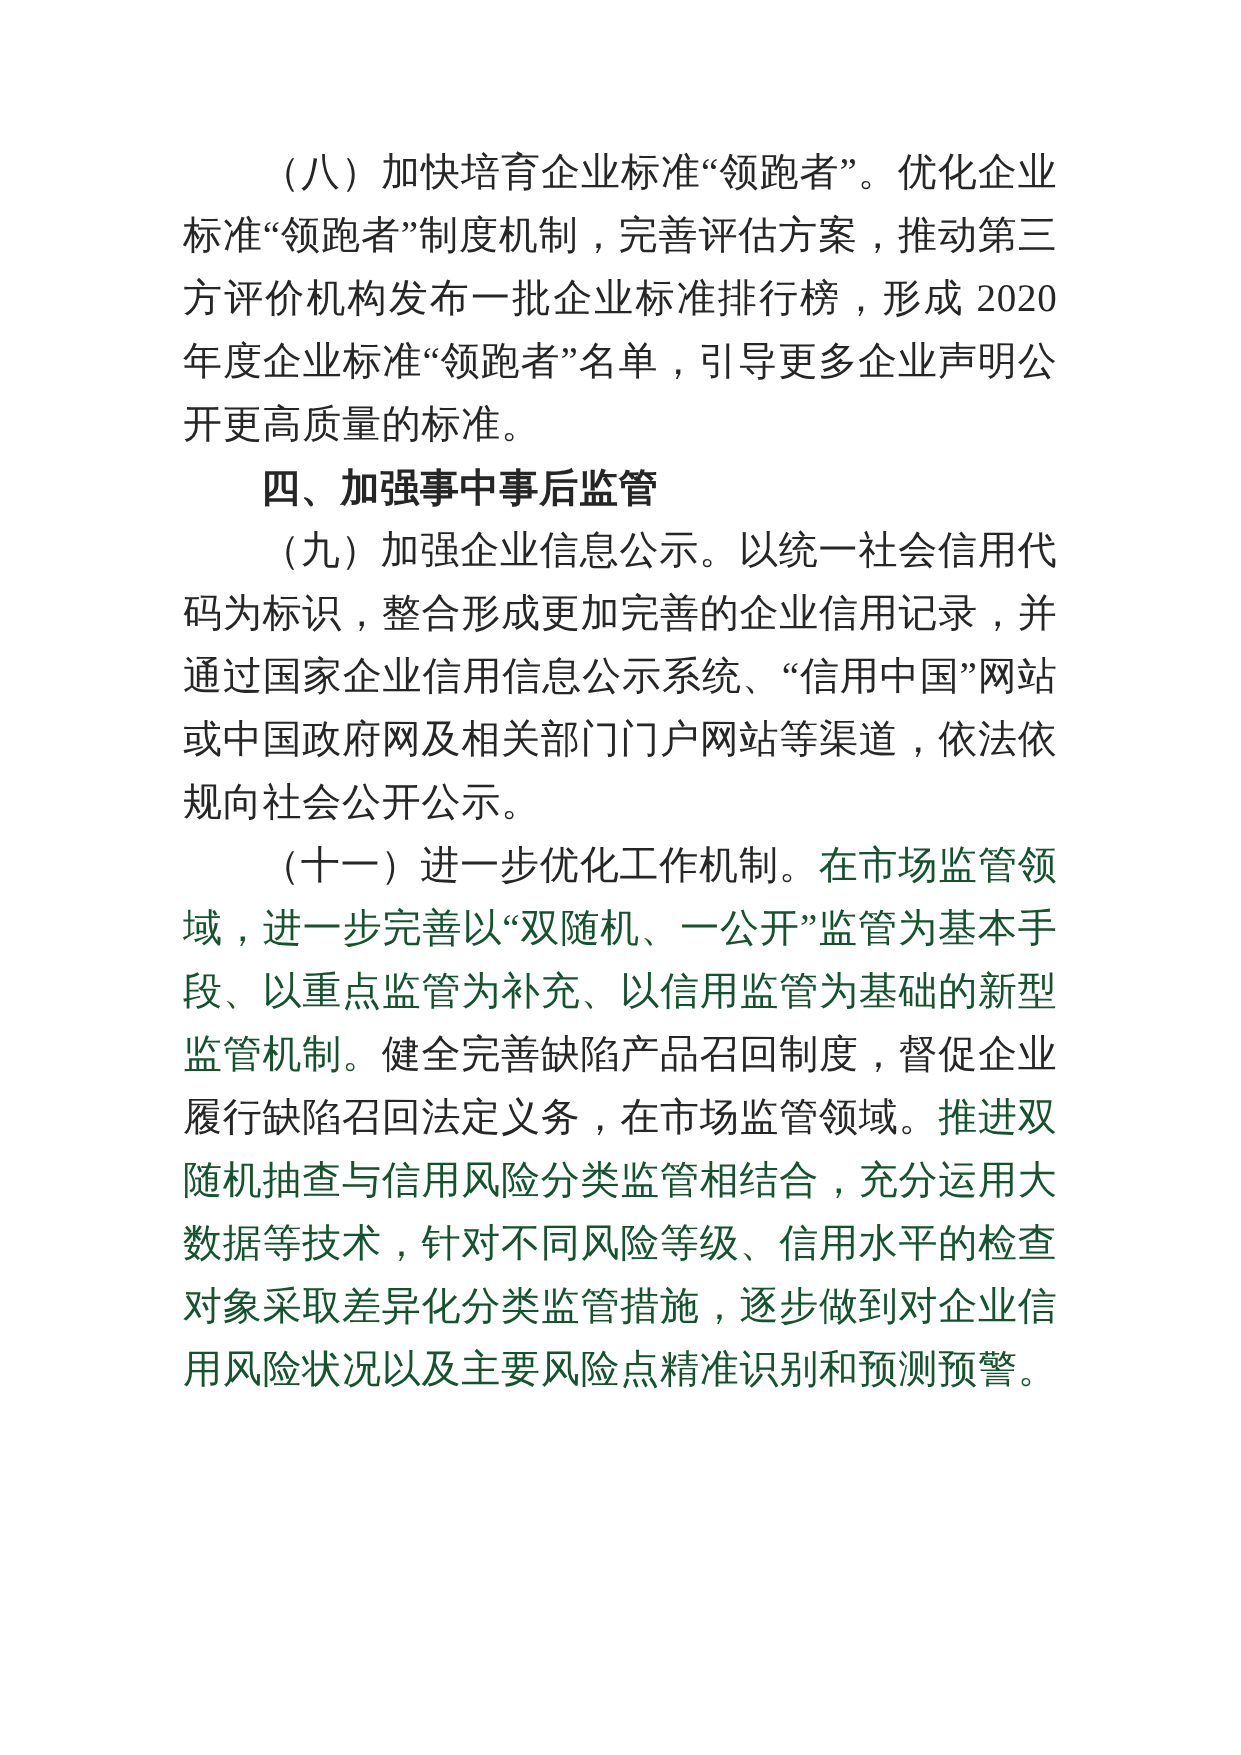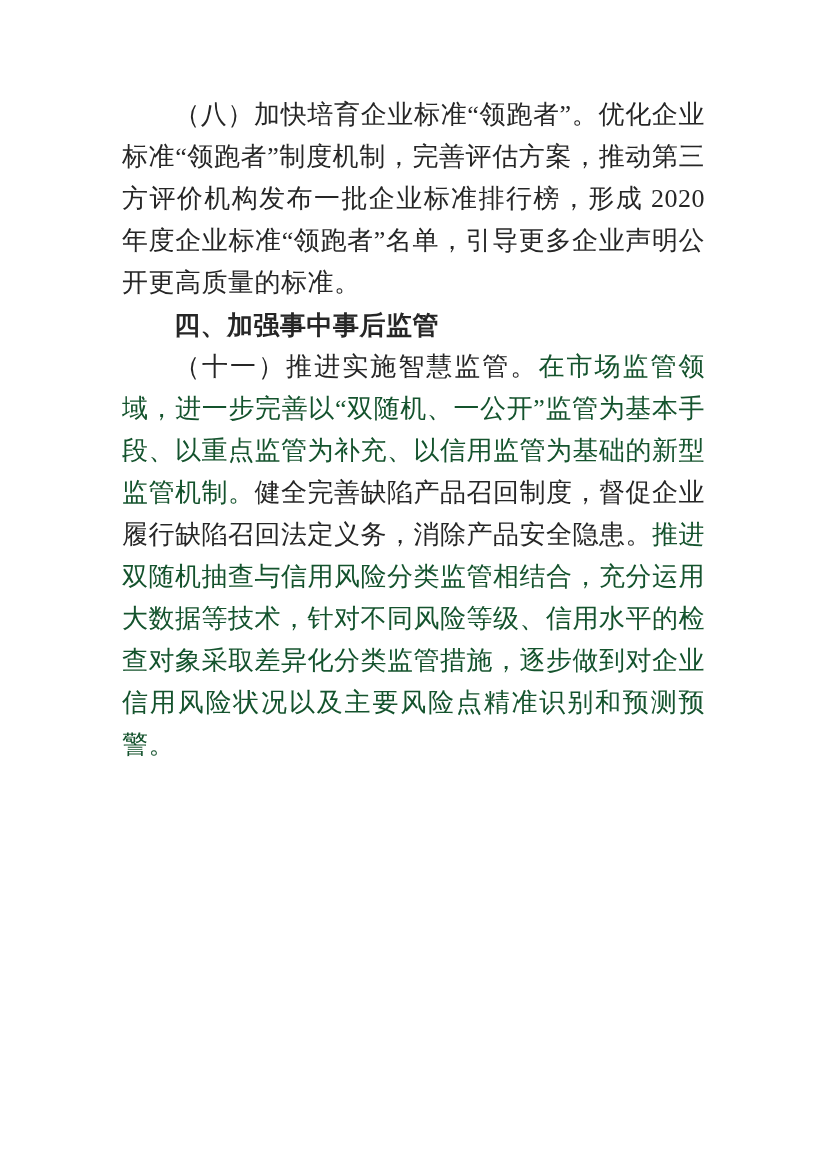--- a/index.html
+++ b/index.html
@@ -46,15 +46,16 @@
   .seg-red   { color: #14532d; }
 </style>
 </head>
 <body>
 
 <div class="page">
   <div class="doc-body">
 
   <p class="para"><span class="seg-black">（八）加快培育企业标准“领跑者”。优化企业标准“领跑者”制度机制，完善评估方案，推动第三方评价机构发布一批企业标准排行榜，形成 2020 年度企业标准“领跑者”名单，引导更多企业声明公开更高质量的标准。</span></p>
       <p class="heading"><span class="seg-black">四、加强事中事后监管</span></p>
-      <p class="para"><span class="seg-black">（十一）推进实施智慧监管。</span><span class="seg-red">在市场监管领域，进一步完善以“双随机、一公开”监管为基本手段、以重点监管为补充、以信用监管为基础的新型监管机制。</span><span class="seg-black">健全完善缺陷产品召回制度，督促企业履行缺陷召回法定义务，消除产品安全隐患。</span><span class="seg-red">推进双随机抽查与信用风险分类监管相结合，充分运用大数据等技术，针对不同风险等级、信用水平的检查对象采取差异化分类监管措施，逐步做到对企业信用风险状况以及主要风险点精准识别和预测预警。</span></p>
+      <p class="para"><span class="seg-black">（九）加强企业信息公示。以统一社会信用代码为标识，整合形成更加完善的企业信用记录，并通过国家企业信用信息公示系统、“信用中国”网站或中国政府网及相关部门门户网站等渠道，依法依规向社会公开公示。</span></p>
+      <p class="para"><span class="seg-black">（十一）进一步优化工作机制。</span><span class="seg-red">在市场监管领域，进一步完善以“双随机、一公开”监管为基本手段、以重点监管为补充、以信用监管为基础的新型监管机制。</span><span class="seg-black">健全完善缺陷产品召回制度，督促企业履行缺陷召回法定义务，在市场监管领域。</span><span class="seg-red">推进双随机抽查与信用风险分类监管相结合，充分运用大数据等技术，针对不同风险等级、信用水平的检查对象采取差异化分类监管措施，逐步做到对企业信用风险状况以及主要风险点精准识别和预测预警。</span></p>
     </div>
 </div>
 
 </body></html>

